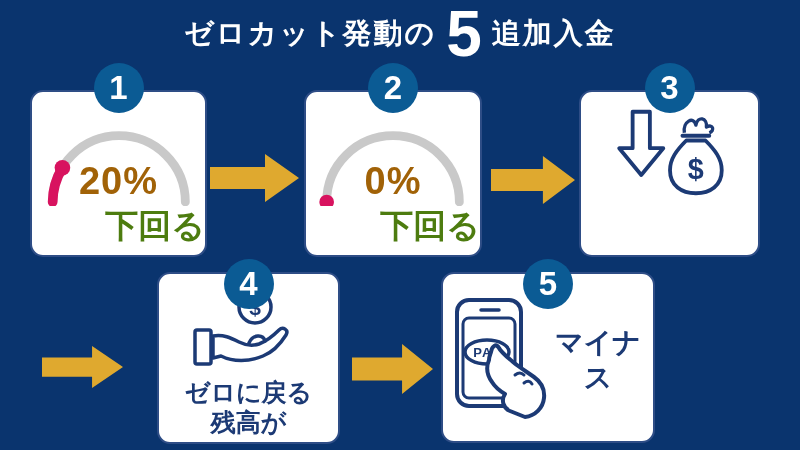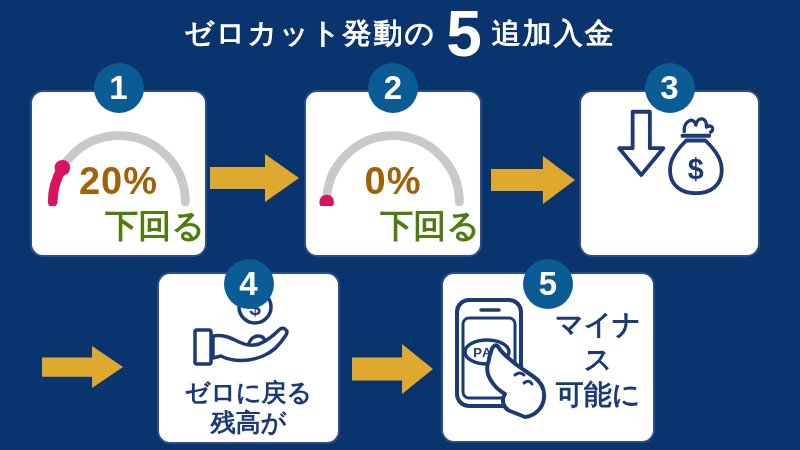--- a/index.html
+++ b/index.html
@@ -143,17 +143,16 @@
       <path d="M 30 20 L 48 20" stroke="#1c3a75" stroke-width="3.5" stroke-linecap="round" fill="none"></path>
       <rect x="12" y="28" width="52" height="80" rx="6" fill="none" stroke="#1c3a75" stroke-width="3"></rect>
       <ellipse cx="36" cy="62" rx="22" ry="12" fill="#ffffff" stroke="#1c3a75" stroke-width="3.5"></ellipse>
       <text x="36" y="67" text-anchor="middle" font-size="13" font-weight="bold" letter-spacing="1" fill="#1c3a75">PAY</text>
       <path d="M 38 70 C 35 77 36 85 41 92 C 44 97 49 101 54 104 C 50 110 52 118 59 121 L 74 127 C 84 126 92 118 93 108 C 94 99 90 92 83 87 C 76 82 68 77 62 72 C 56 67 50 62 48 58 C 45 53 41 56 40 62 C 39 65 38 67 38 70 Z" fill="#ffffff" stroke="#1c3a75" stroke-width="4" stroke-linejoin="round"></path>
       <path d="M 64 85 q 5 -4 9 0" fill="none" stroke="#1c3a75" stroke-width="3" stroke-linecap="round"></path>
       <path d="M 73 93 q 5 -4 8 1" fill="none" stroke="#1c3a75" stroke-width="3" stroke-linecap="round"></path>
     </svg>
     <div class="side-labels">
       <div>マイナス</div>
-      <div>可能に</div>
     </div>
   </div>
 
 </div>
 
 </body></html>

